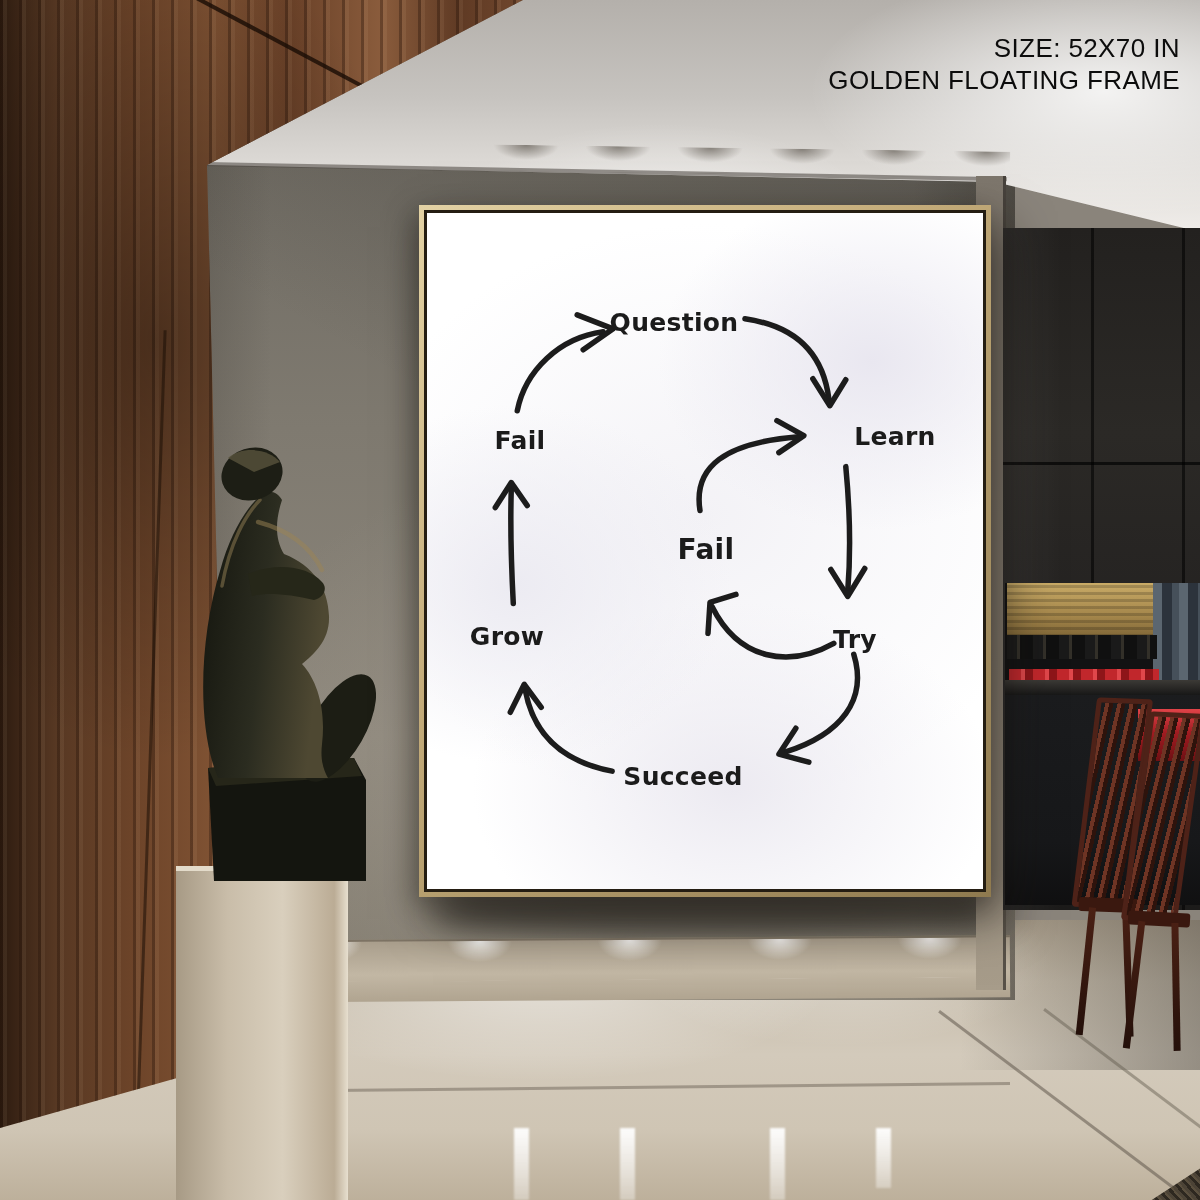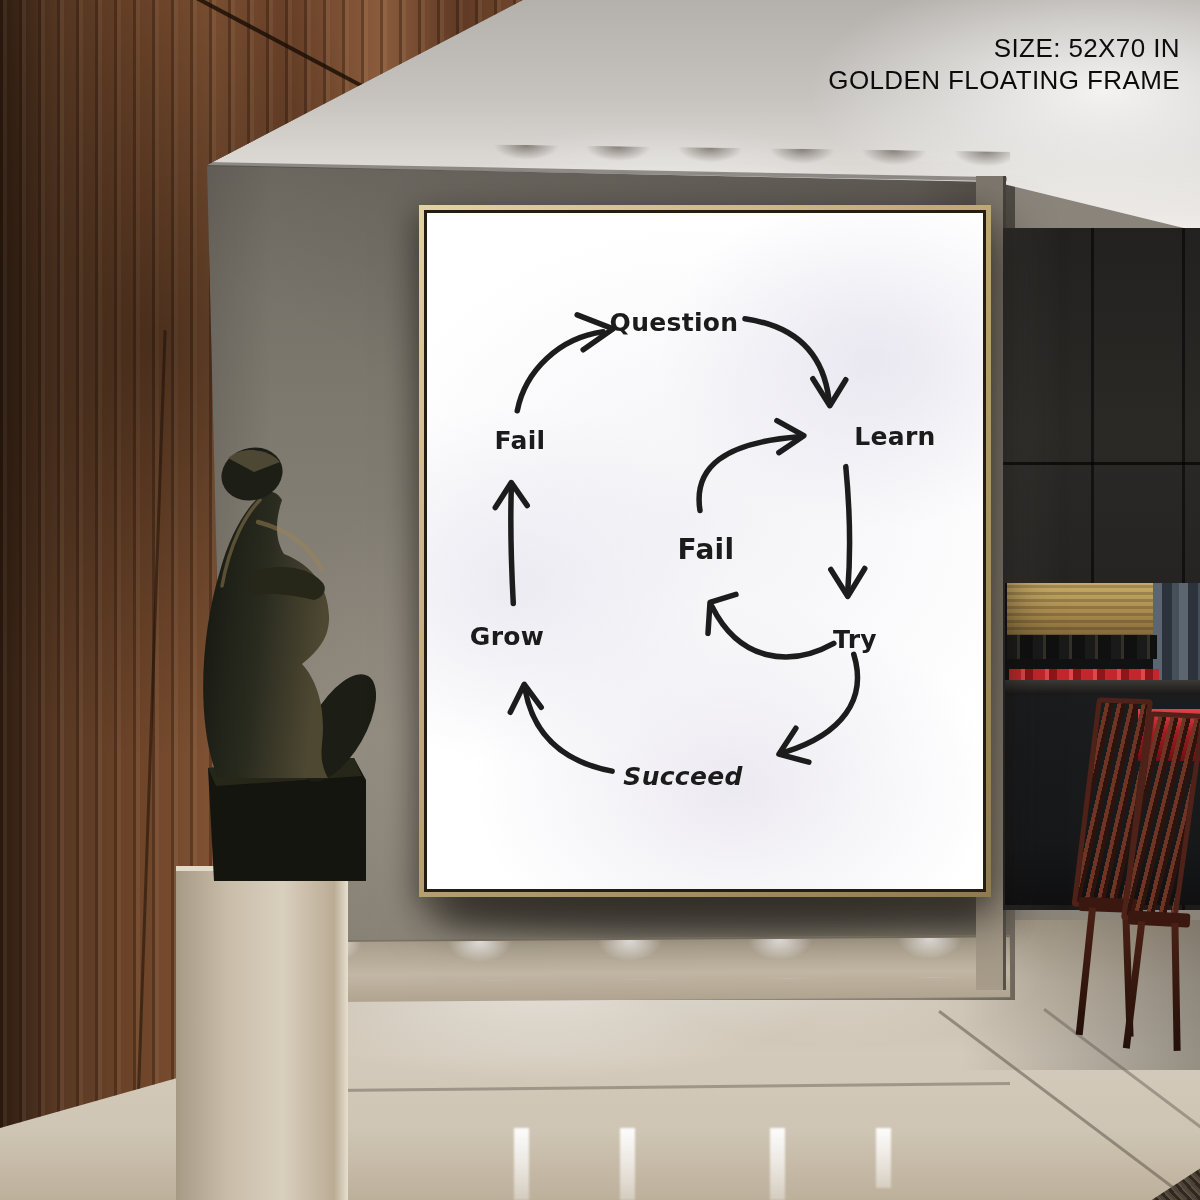--- a/index.html
+++ b/index.html
@@ -125,21 +125,21 @@
       radial-gradient(330px 260px at 80% 22%, #e9e7f0 0%, rgba(233,231,240,0) 65%),
       radial-gradient(360px 300px at 16% 55%, #ecebf2 0%, rgba(236,235,242,0) 60%),
       radial-gradient(420px 300px at 55% 85%, #eceaf1 0%, rgba(236,234,241,0) 62%),
       radial-gradient(500px 420px at 50% 45%, #f3f2f6 0%, rgba(243,242,246,0) 70%),
       #ffffff;}
   .diagram-svg{left:0;top:0;width:100%;height:100%;}
   .node{transform:translate(-50%,-50%);color:#1b1b1b;font-family:"DejaVu Sans",sans-serif;
     font-weight:bold;font-size:25px;letter-spacing:.3px;white-space:nowrap;}
   .node.fail{font-size:28px;}
   .n-question{left:247px;top:109px;} .n-learn{left:420px;top:223px;margin-left:48px;} .n-try{left:428px;top:418px;margin-top:8px;}
-  .n-succeed{left:256px;top:563px;font-style:italic;} .n-share{left:80px;top:423px;} .n-grow{left:93px;top:227px;}
+  .n-succeed{left:256px;top:563px;} .n-share{left:80px;top:423px;} .n-grow{left:93px;top:227px;}
   .n-fail{left:279px;top:336px;}
 
   
   .annotation{right:20px;top:32px;text-align:right;color:#0c0c0c;line-height:1.24;letter-spacing:.4px;}
   .annotation .ttl{position:static;display:block;font-weight:bold;font-size:27px;}
   .annotation .ln{position:static;display:block;font-size:26px;font-weight:500;}
 </style>
 </head>
 <body>
 

